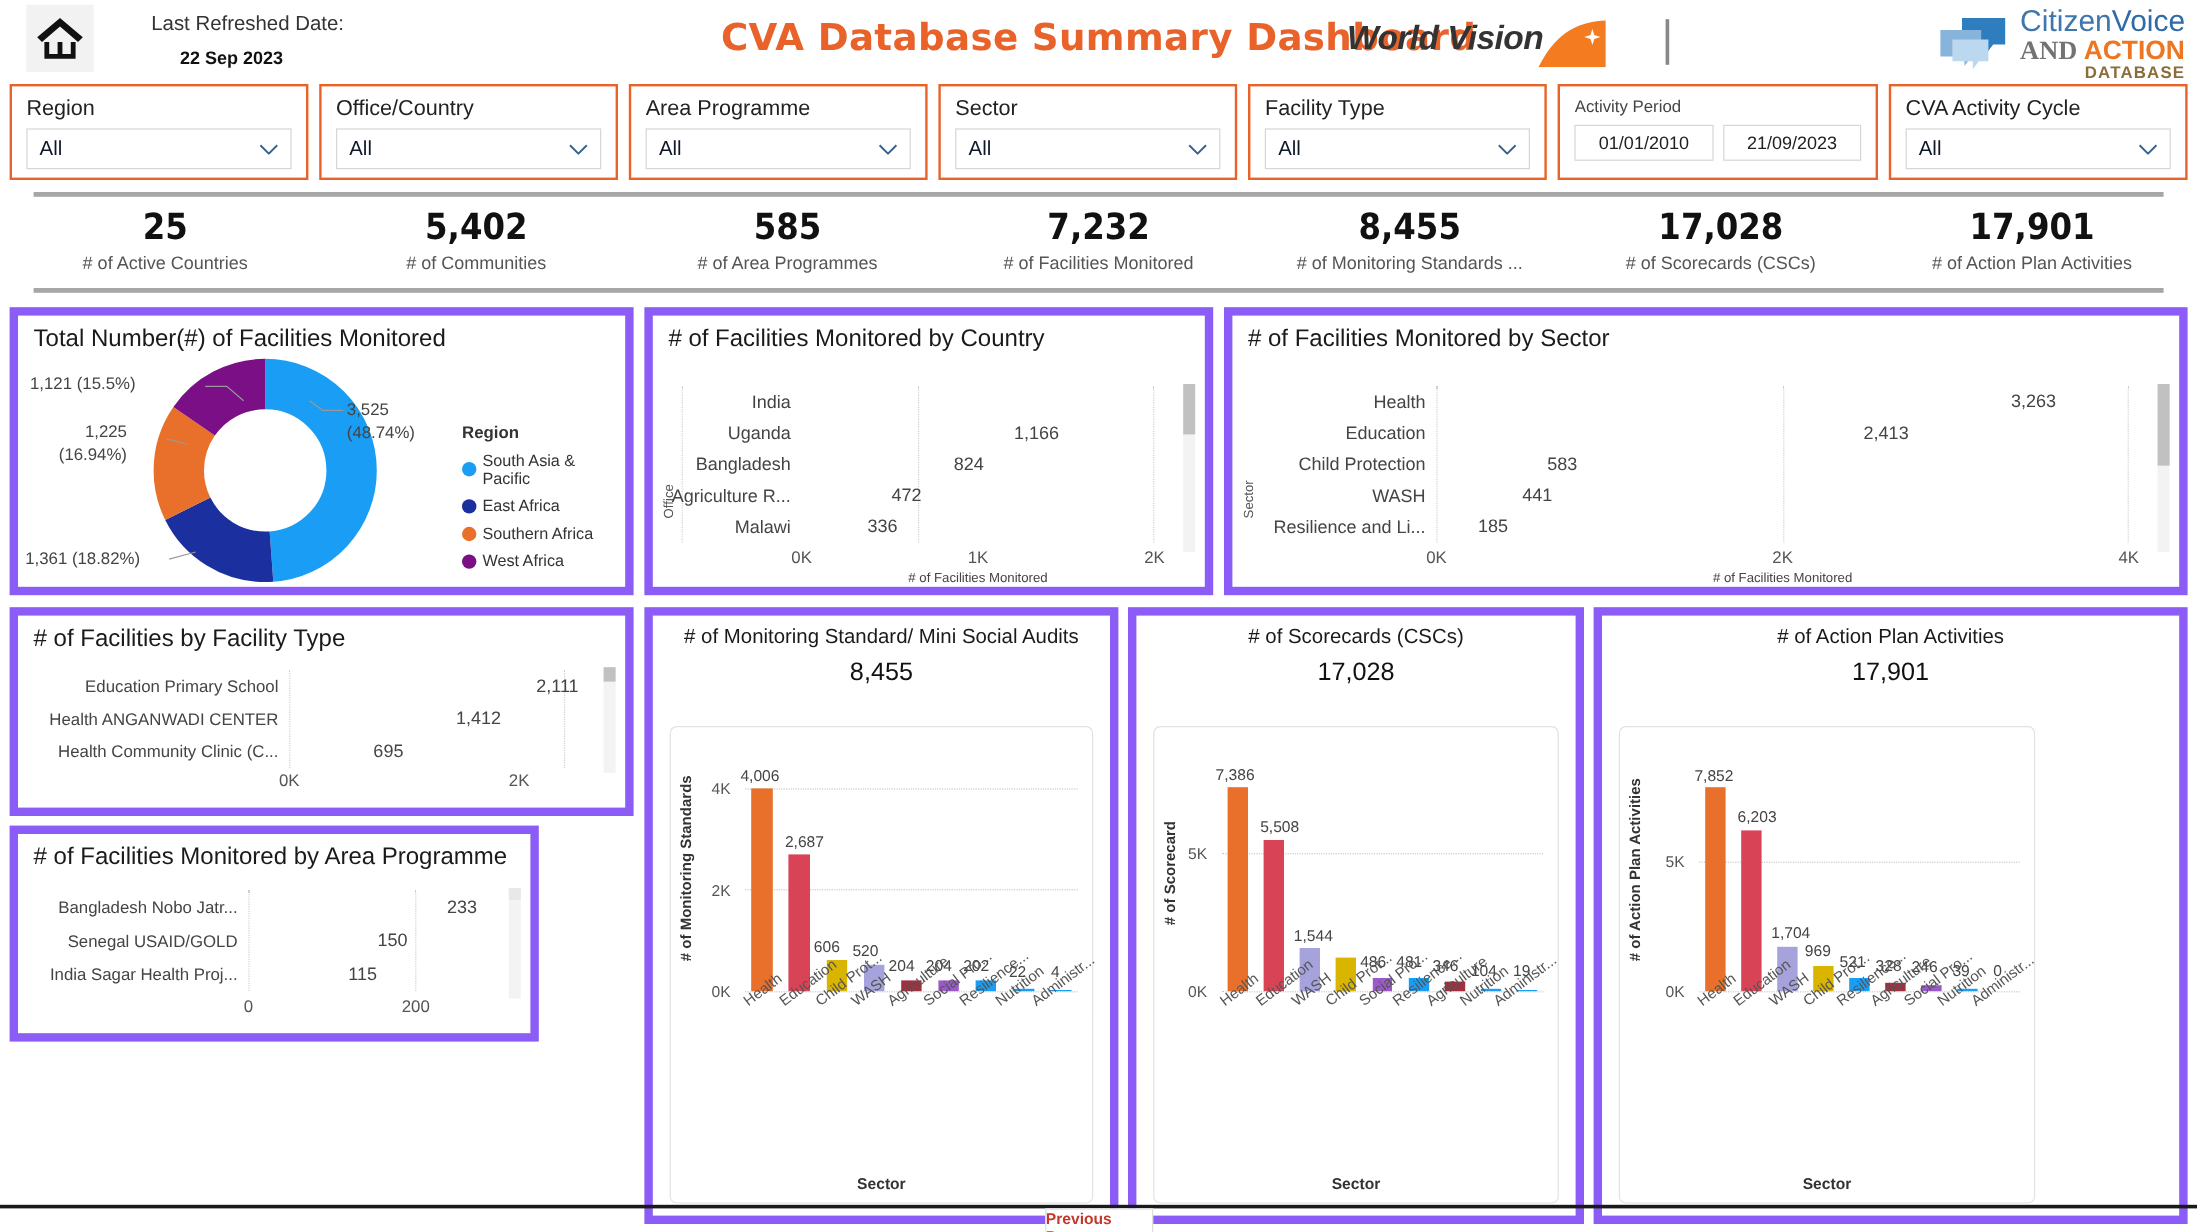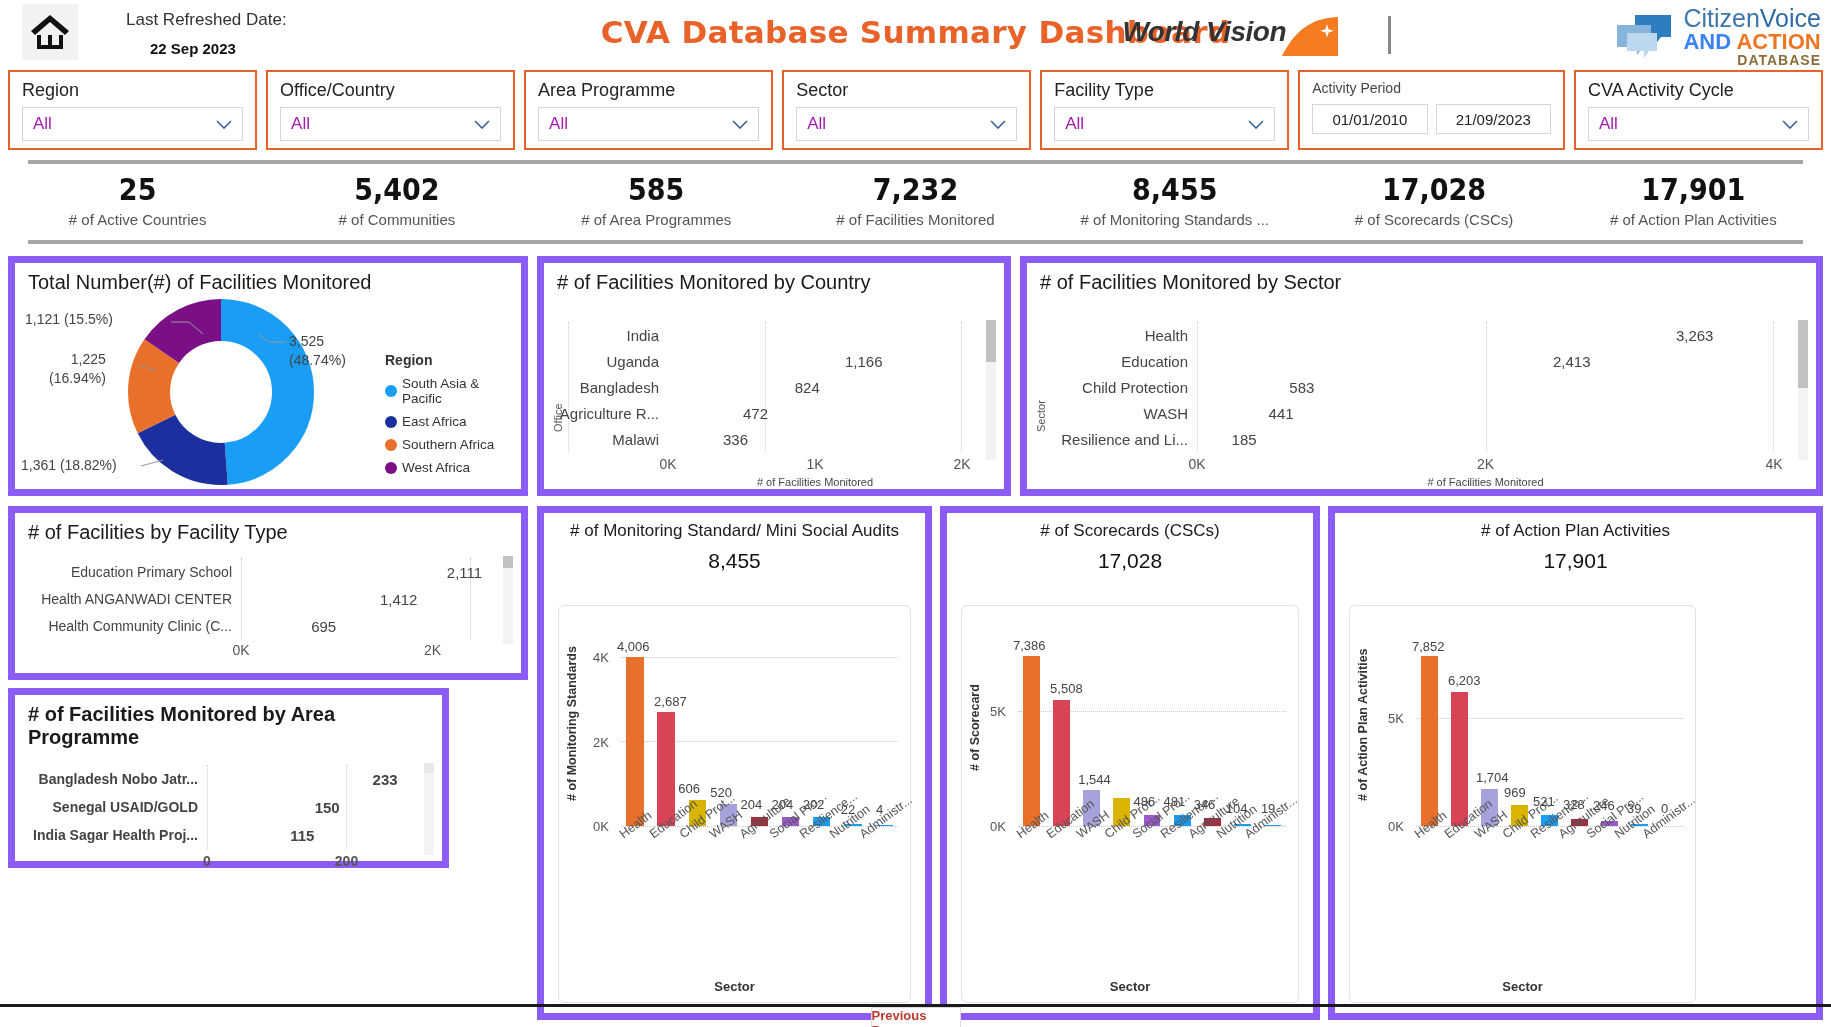--- a/index.html
+++ b/index.html
@@ -30,40 +30,40 @@
   .wv-logo { position: absolute; right: 491px; top: 16px; display: flex; align-items: flex-start; font-style: italic; }
   .wv-text { font-size: 28px; font-weight: bold; color: #333; letter-spacing: -.5px; }
   .wv-swoosh { width: 60px; height: 40px; margin-left: -6px; }
   .divider-bar { position: absolute; right: 440px; top: 16px; width: 3px; height: 38px; background: #888; }
   .cva-logo { position: absolute; right: 10px; top: 6px; display: flex; align-items: center; gap: 8px; }
   .cva-icon { width: 62px; height: 48px; }
   .cva-words { line-height: 1.0; }
   .cva-line1 { font-size: 25px; color: #3f76ab; font-weight: 400; }
   .cva-line1 b { font-weight: 400; color: #2e6ba8; }
   .cva-line2 { font-size: 22px; font-weight: bold; }
-  .cva-and { color: #3b82f6; }
+  .cva-and { color: #737373; font-family: Liberation Serif, serif; }
   .cva-action { color: #ee7623; }
   .cva-line3 { font-size: 14px; font-weight: bold; color: #8a6d3b; text-align: right; letter-spacing: 1px; }
 
   
   .filter-bar {
     position: absolute; top: 70px; left: 8px; right: 8px;
     display: flex; gap: 9px; height: 80px;
   }
   .filter-card {
     flex: 1; border: 2px solid #e8622a; background: #fff;
     padding: 8px 12px 0 12px; position: relative;
   }
   .filter-card.wide { flex: 1.08; }
   .filter-title { font-size: 18px; color: #222; margin-bottom: 6px; }
   .filter-title.small { font-size: 14px; color: #444; margin-bottom: 8px; }
   .filter-select {
     border: 1px solid #d6d6d6; background: #fff; height: 34px;
     display: flex; align-items: center; justify-content: space-between;
-    padding: 0 10px; font-size: 17px; color: #a21caf;
+    padding: 0 10px; font-size: 17px; color: #0f172a;
   }
   .chev { width: 16px; height: 9px; }
   .date-row { display: flex; gap: 8px; }
   .date-box {
     border: 1px solid #d6d6d6; background: #fff; height: 30px;
     display: flex; align-items: center; justify-content: center;
     font-size: 15px; color: #222; flex: 1;
   }
 
   
@@ -83,21 +83,21 @@
   .donut-wrap { display: flex; padding-left: 6px; }
   .legend { margin-top: 58px; margin-left: 4px; }
   .legend-title { font-size: 14px; font-weight: bold; color: #333; margin-bottom: 8px; }
   .legend-item { display: flex; align-items: center; gap: 5px; margin-bottom: 8px; font-size: 13.5px; color: #333; }
   .legend-dot { width: 12px; height: 12px; border-radius: 50%; flex: none; }
 
   
   #panel-country { left: 537px; top: 256px; width: 474px; height: 240px; }
   #panel-sector  { left: 1020px; top: 256px; width: 803px; height: 240px; }
   #panel-ftype   { left: 8px; top: 506px; width: 520px; height: 174px; }
-  #panel-ap      { left: 8px; top: 688px; width: 441px; height: 180px; font-weight: bold; }
+  #panel-ap      { left: 8px; top: 688px; width: 441px; height: 180px; }
 
   .hbar-chart { position: relative; }
   .axis-title-v {
     position: absolute; font-size: 11px; color: #555;
     writing-mode: vertical-rl; transform: rotate(180deg);
   }
   .hbar-rows { position: absolute; }
   .hbar-row { display: flex; align-items: center; }
   .hbar-cat { font-size: 15px; color: #444; text-align: right; padding-right: 9px; flex: none; }
   .hbar-track { position: relative; flex: 1; }

